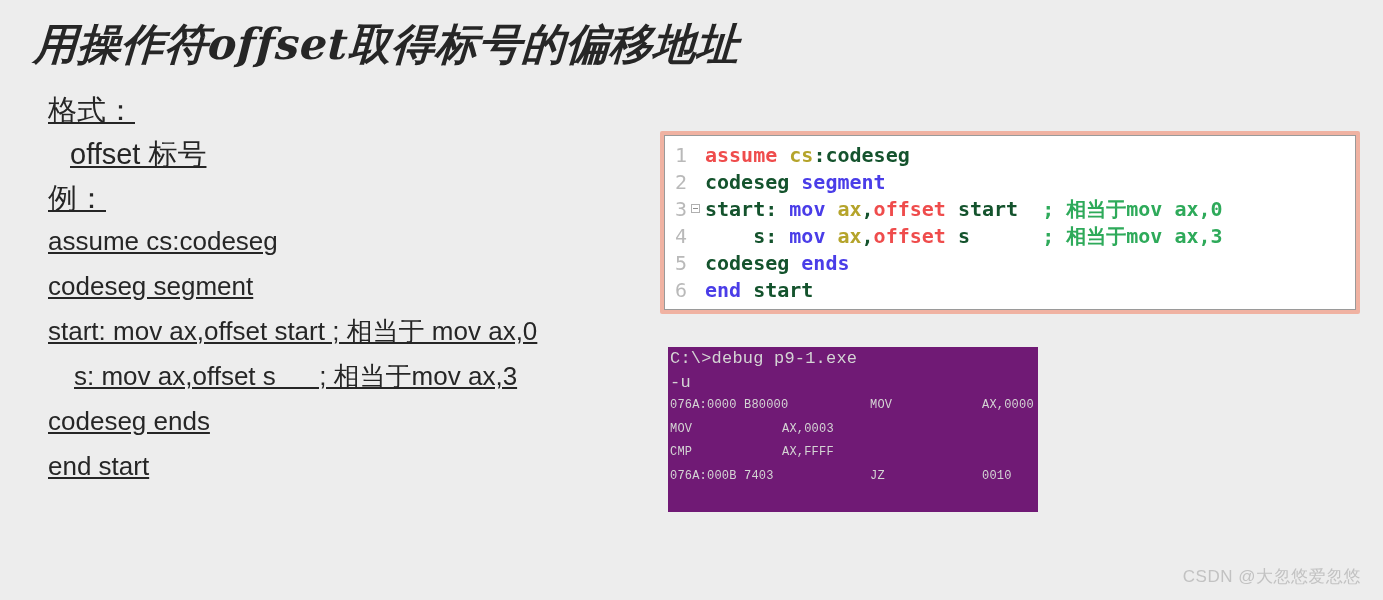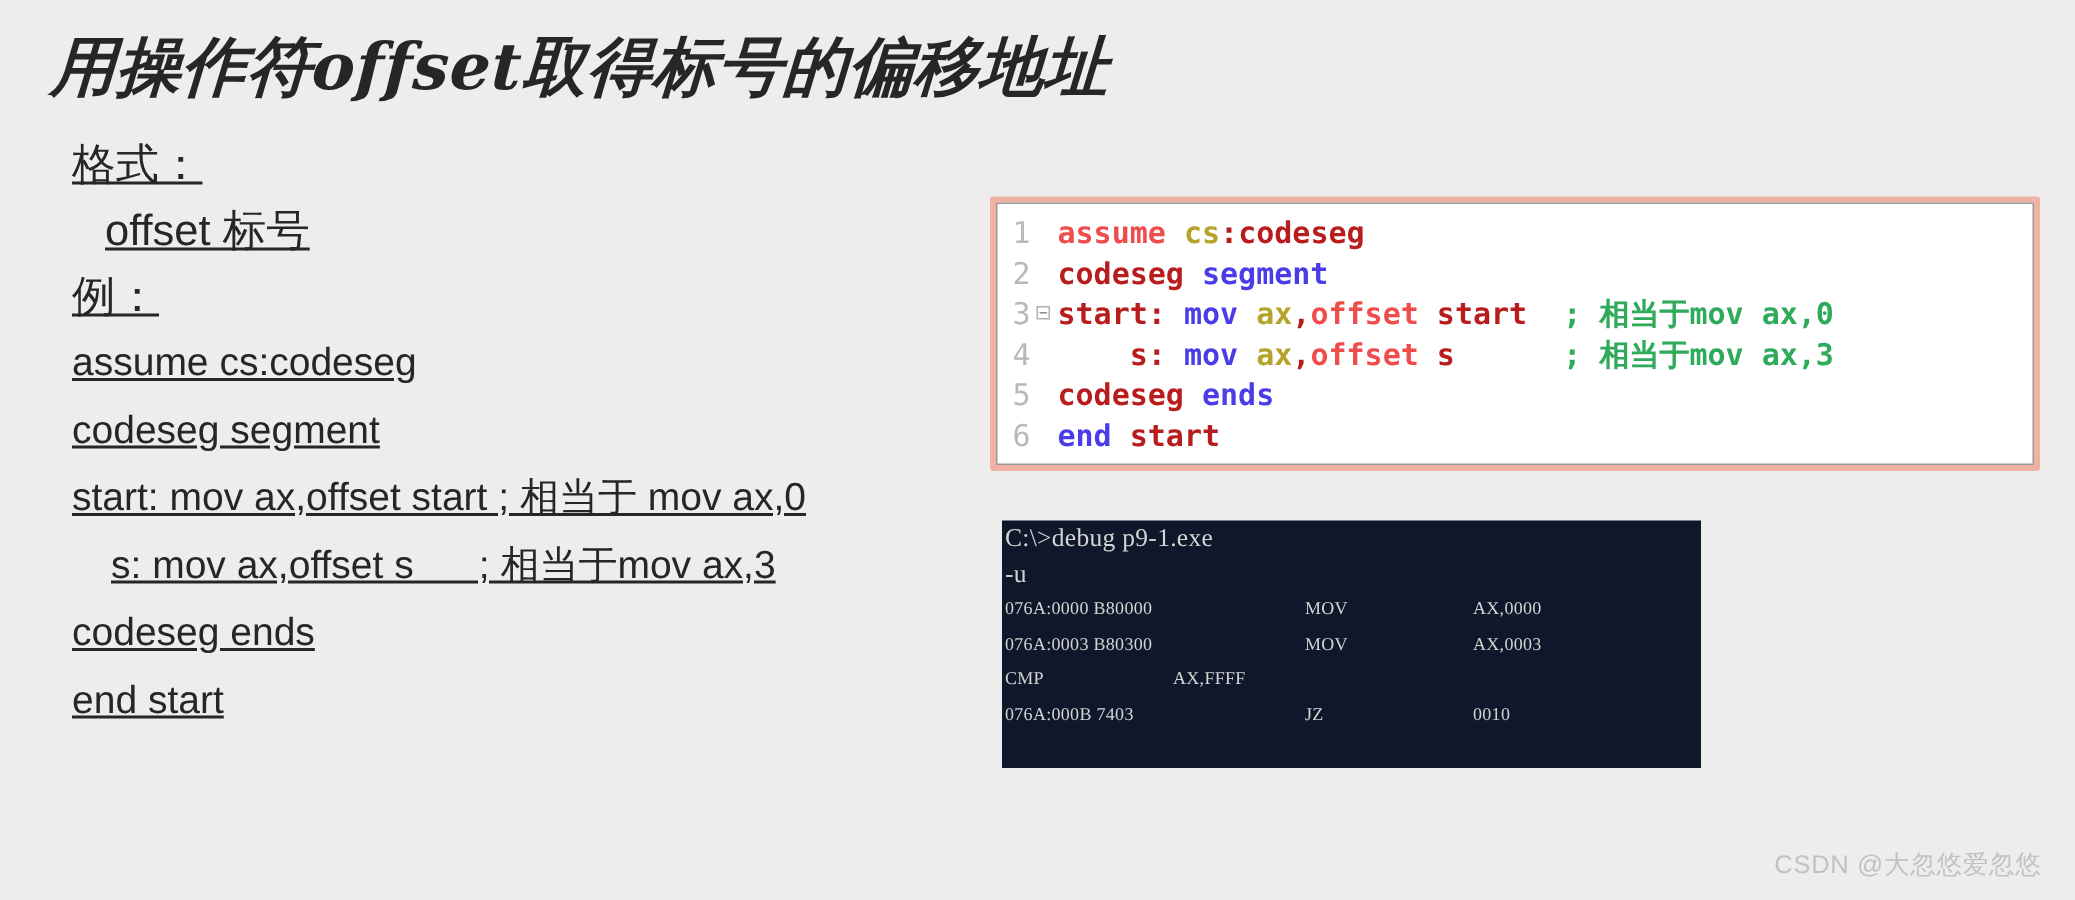--- a/index.html
+++ b/index.html
@@ -125,33 +125,33 @@
     height: 1px;
     background: #8d8d8d;
   }
   .code-text {
     flex: 1 1 auto;
     color: #2f2f2f;
   }
   .tok-red     { color: #ef4c4c; }
   .tok-olive   { color: #b5a42b; }
   .tok-blue    { color: #4a3de8; }
-  .tok-dark    { color: #b91c1c; }
+  .tok-dark    { color: #14532d; }
   .tok-green   { color: #2eaa5a; }
 
   
   .console {
     position: absolute;
     left: 668px;
     top: 347px;
-    width: 466px;
+    width: 370px;
     height: 165px;
-    background: #0f172a;
+    background: #701a75;
     overflow: hidden;
-    font-family: Liberation Serif, serif;
+    font-family: Liberation Mono, monospace;
   }
   .con-line {
     display: block;
     color: #d4d4d4;
     font-size: 17px;
     line-height: 23.5px;
     white-space: pre;
     padding-left: 2px;
     letter-spacing: 0.2px;
   }
@@ -207,19 +207,19 @@
         <div class="code-line"><span class="gutter">6</span><span class="fold"></span><span class="code-text"><span class="tok-blue">end</span><span class="tok-dark"> start</span></span></div>
       </div>
   </div>
 </div>
 
 <div class="console">
   <div id="console-body">
       <div class="con-line">C:\&gt;debug p9-1.exe</div>
       <div class="con-line">-u</div>
       <div class="con-row"><span class="con-addr">076A:0000 B80000</span><span class="con-mnem">MOV</span><span class="con-ops">AX,0000</span></div>
-      <div class="con-row"><span class="con-addr">076A:0003 B80300</span><span class="con-mnem">MOV</span><span class="con-ops">AX,0003</span></div>
+      <div class="con-row"><span class="con-mnem">MOV</span><span class="con-ops">AX,0003</span></div>
       <div class="con-row"><span class="con-mnem">CMP</span><span class="con-ops">AX,FFFF</span></div>
       <div class="con-row"><span class="con-addr">076A:000B 7403</span><span class="con-mnem">JZ</span><span class="con-ops">0010</span></div>
     </div>
 </div>
 
 <div class="watermark">CSDN @大忽悠爱忽悠</div>
 
 </body></html>

